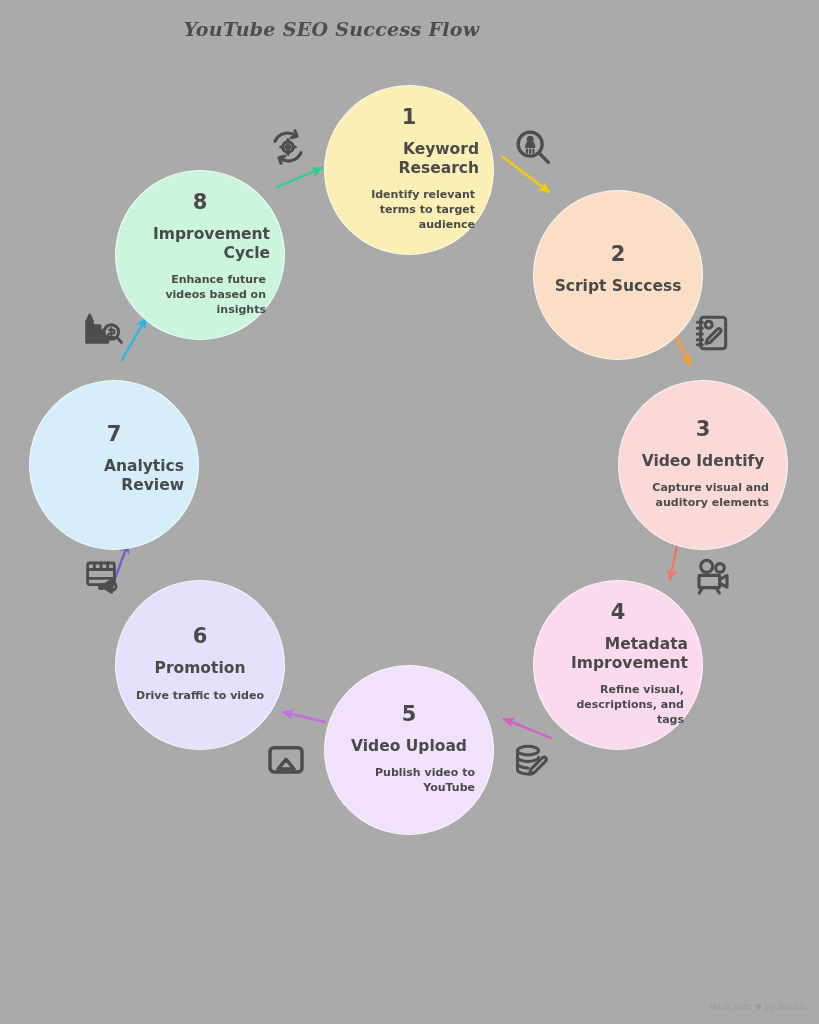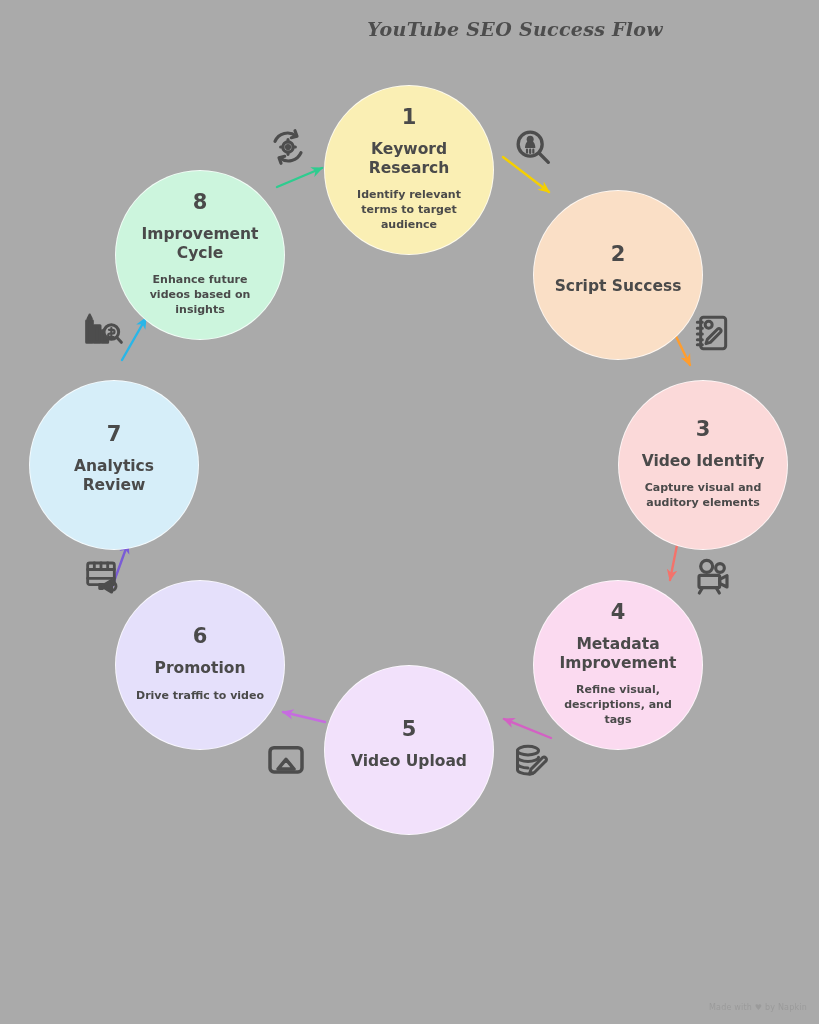--- a/index.html
+++ b/index.html
@@ -18,21 +18,21 @@
     position: absolute;
     inset: 0;
     width: 819px;
     height: 1024px;
   }
   #title {
     position: absolute;
     top: 18px;
     left: 0;
     width: 663px;
-    text-align: right;
+    text-align: center;
     font-family: "DejaVu Serif", serif;
     font-weight: bold;
     font-style: italic;
     font-size: 19px;
     color: #4d4d4d;
     letter-spacing: 0.3px;
   }
   .node {
     position: absolute;
     border-radius: 50%;
@@ -54,28 +54,30 @@
     color: #4a4a4a;
   }
   .node .ttl {
     font-family: "DejaVu Sans", sans-serif;
     font-weight: bold;
     font-size: 15.5px;
     line-height: 1.2;
     margin-bottom: 11px;
     padding: 0 14px;
     color: #4a4a4a;
+    text-align: right;
   }
   .node .desc {
     font-family: "DejaVu Sans", sans-serif;
     font-weight: bold;
     font-size: 11px;
     line-height: 1.35;
     padding: 0 18px;
     color: #4a4a4a;
+    text-align: right;
   }
   .icon-box {
     position: absolute;
     width: 40px;
     height: 40px;
     color: #4d4d4d;
   }
   .icon-box svg { width: 100%; height: 100%; display: block; }
   #watermark {
     position: absolute;
@@ -147,20 +149,21 @@
       <div class="desc">Capture visual and auditory elements</div>
     </div>
     <div class="node" style="left: 533px; top: 580px; width: 170px; height: 170px; background: rgb(251, 218, 240);">
       <div class="num">4</div>
       <div class="ttl">Metadata Improvement</div>
       <div class="desc">Refine visual, descriptions, and tags</div>
     </div>
     <div class="node" style="left: 324px; top: 665px; width: 170px; height: 170px; background: rgb(242, 225, 251);">
       <div class="num">5</div>
       <div class="ttl">Video Upload</div>
+      <div class="desc">Publish video to YouTube</div>
     </div>
     <div class="node" style="left: 115px; top: 580px; width: 170px; height: 170px; background: rgb(229, 224, 251);">
       <div class="num">6</div>
       <div class="ttl">Promotion</div>
       <div class="desc">Drive traffic to video</div>
     </div>
     <div class="node" style="left: 29px; top: 380px; width: 170px; height: 170px; background: rgb(214, 238, 249);">
       <div class="num">7</div>
       <div class="ttl">Analytics Review</div>
     </div>

